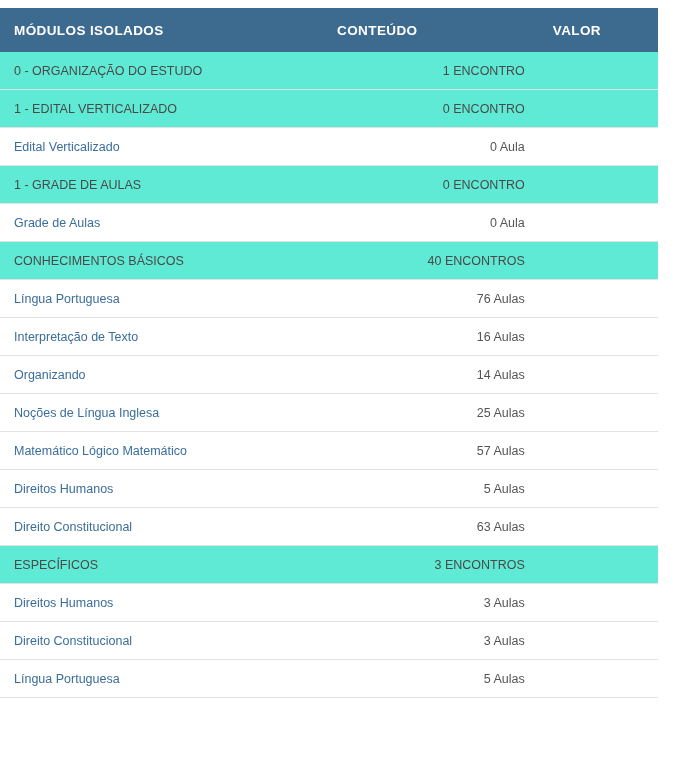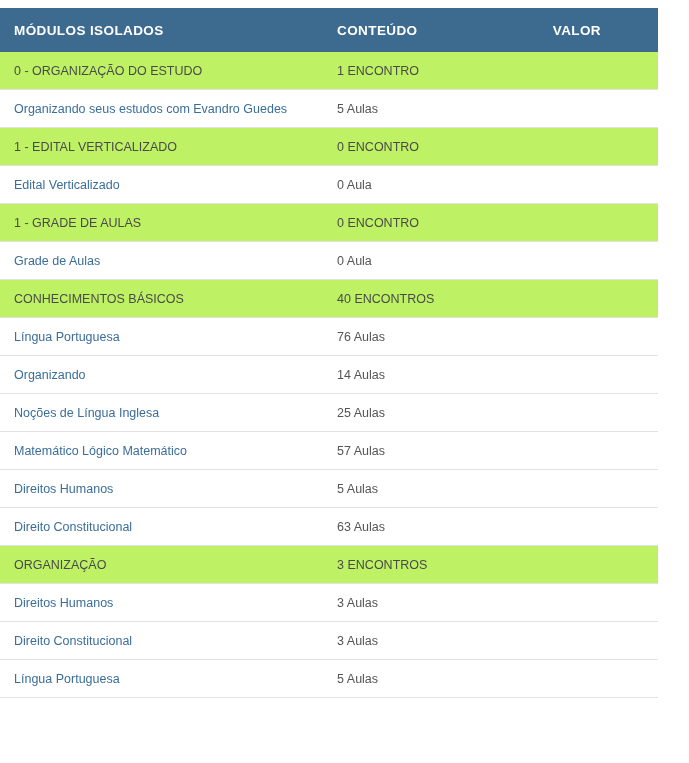--- a/index.html
+++ b/index.html
@@ -40,36 +40,36 @@
 
   .modules-table tbody td {
     font-size: 12.5px;
     padding: 11px 14px;
     border-bottom: 1px solid #e2e2e2;
     vertical-align: middle;
     height: 15px;
     box-sizing: content-box;
   }
   tr.group-row td {
-    background: #bef264;
+    background: #5eead4;
     color: #4a4a4a;
     font-size: 12.5px;
   }
   tr.item-row td {
     background: #ffffff;
     color: #3a6d9a;
   }
   td.cell-title {
     text-align: left;
   }
   tr.item-row td.cell-title {
     color: #3a6d9a;
   }
   td.cell-content {
-    text-align: left;
+    text-align: right;
     color: #555555;
     margin-top: 35px;
   }
   tr.item-row td.cell-content {
     color: #555555;
   }
   td.cell-value {
     text-align: center;
     color: #555555;
   }
@@ -86,25 +86,20 @@
       <tr>
         <th class="col-title">MÓDULOS ISOLADOS</th>
         <th class="col-content">CONTEÚDO</th>
         <th class="col-value">VALOR</th>
       </tr>
     </thead>
     <tbody id="table-body">
         <tr class="group-row">
           <td class="cell-title">0 - ORGANIZAÇÃO DO ESTUDO</td>
           <td class="cell-content">1 ENCONTRO</td>
-          <td class="cell-value"></td>
-        </tr>
-        <tr class="item-row">
-          <td class="cell-title">Organizando seus estudos com Evandro Guedes</td>
-          <td class="cell-content">5 Aulas</td>
           <td class="cell-value"></td>
         </tr>
         <tr class="group-row">
           <td class="cell-title">1 - EDITAL VERTICALIZADO</td>
           <td class="cell-content">0 ENCONTRO</td>
           <td class="cell-value"></td>
         </tr>
         <tr class="item-row">
           <td class="cell-title">Edital Verticalizado</td>
           <td class="cell-content">0 Aula</td>
@@ -124,20 +119,25 @@
           <td class="cell-title">CONHECIMENTOS BÁSICOS</td>
           <td class="cell-content">40 ENCONTROS</td>
           <td class="cell-value"></td>
         </tr>
         <tr class="item-row">
           <td class="cell-title">Língua Portuguesa</td>
           <td class="cell-content">76 Aulas</td>
           <td class="cell-value"></td>
         </tr>
         <tr class="item-row">
+          <td class="cell-title">Interpretação de Texto</td>
+          <td class="cell-content">16 Aulas</td>
+          <td class="cell-value"></td>
+        </tr>
+        <tr class="item-row">
           <td class="cell-title">Organizando</td>
           <td class="cell-content">14 Aulas</td>
           <td class="cell-value"></td>
         </tr>
         <tr class="item-row">
           <td class="cell-title">Noções de Língua Inglesa</td>
           <td class="cell-content">25 Aulas</td>
           <td class="cell-value"></td>
         </tr>
         <tr class="item-row">
@@ -149,21 +149,21 @@
           <td class="cell-title">Direitos Humanos</td>
           <td class="cell-content">5 Aulas</td>
           <td class="cell-value"></td>
         </tr>
         <tr class="item-row">
           <td class="cell-title">Direito Constitucional</td>
           <td class="cell-content">63 Aulas</td>
           <td class="cell-value"></td>
         </tr>
         <tr class="group-row">
-          <td class="cell-title">ORGANIZAÇÃO</td>
+          <td class="cell-title">ESPECÍFICOS</td>
           <td class="cell-content">3 ENCONTROS</td>
           <td class="cell-value"></td>
         </tr>
         <tr class="item-row">
           <td class="cell-title">Direitos Humanos</td>
           <td class="cell-content">3 Aulas</td>
           <td class="cell-value"></td>
         </tr>
         <tr class="item-row">
           <td class="cell-title">Direito Constitucional</td>

